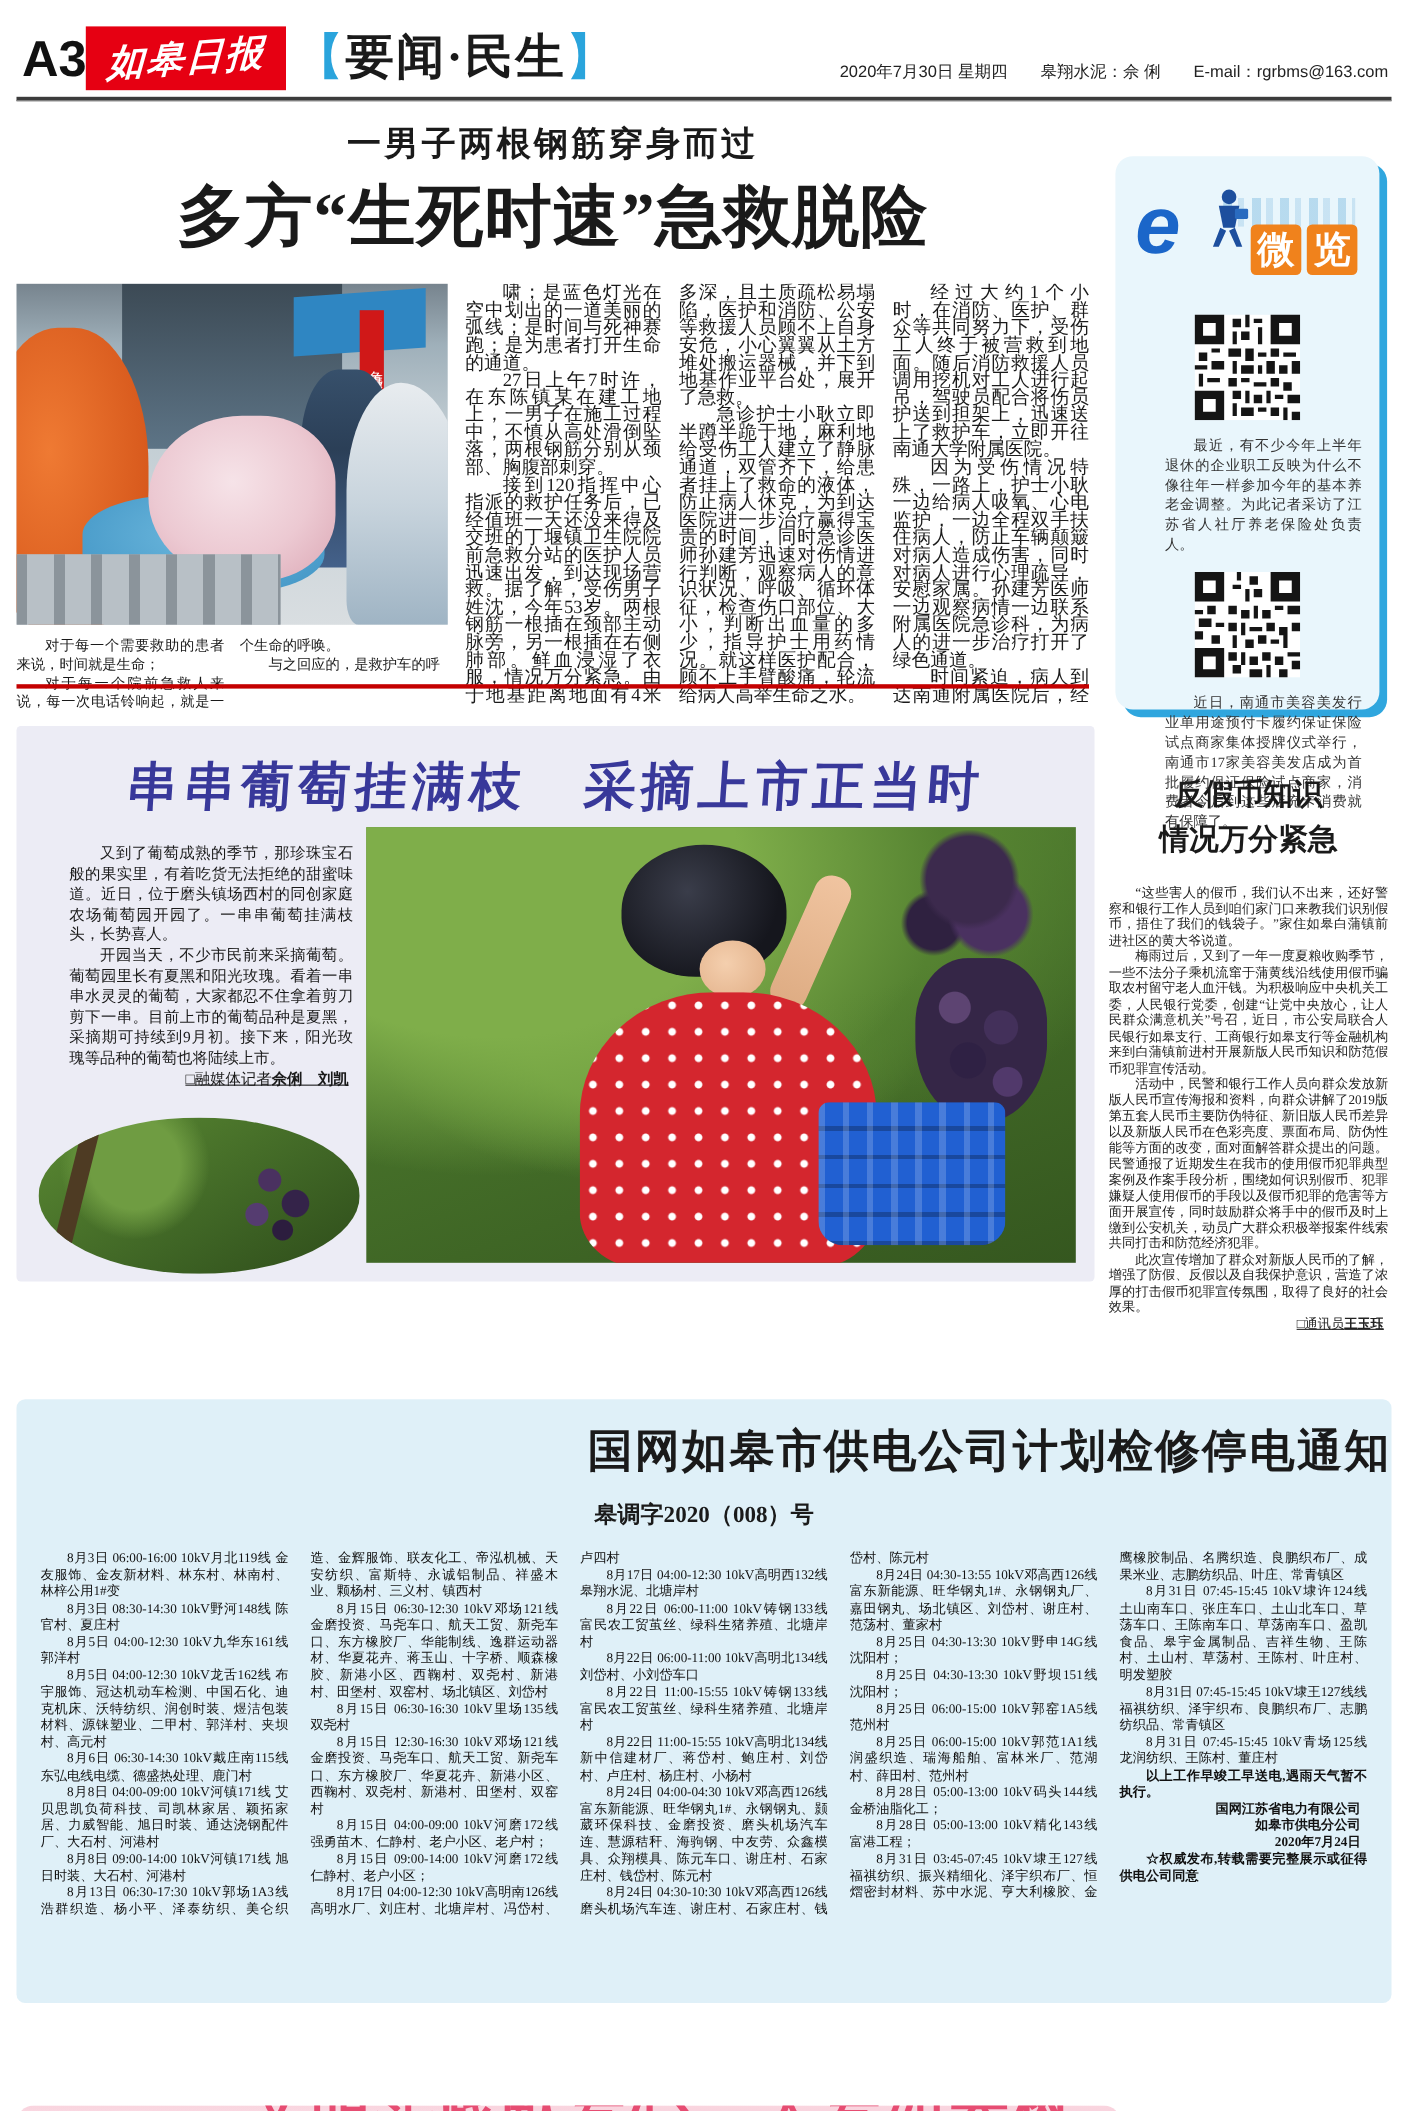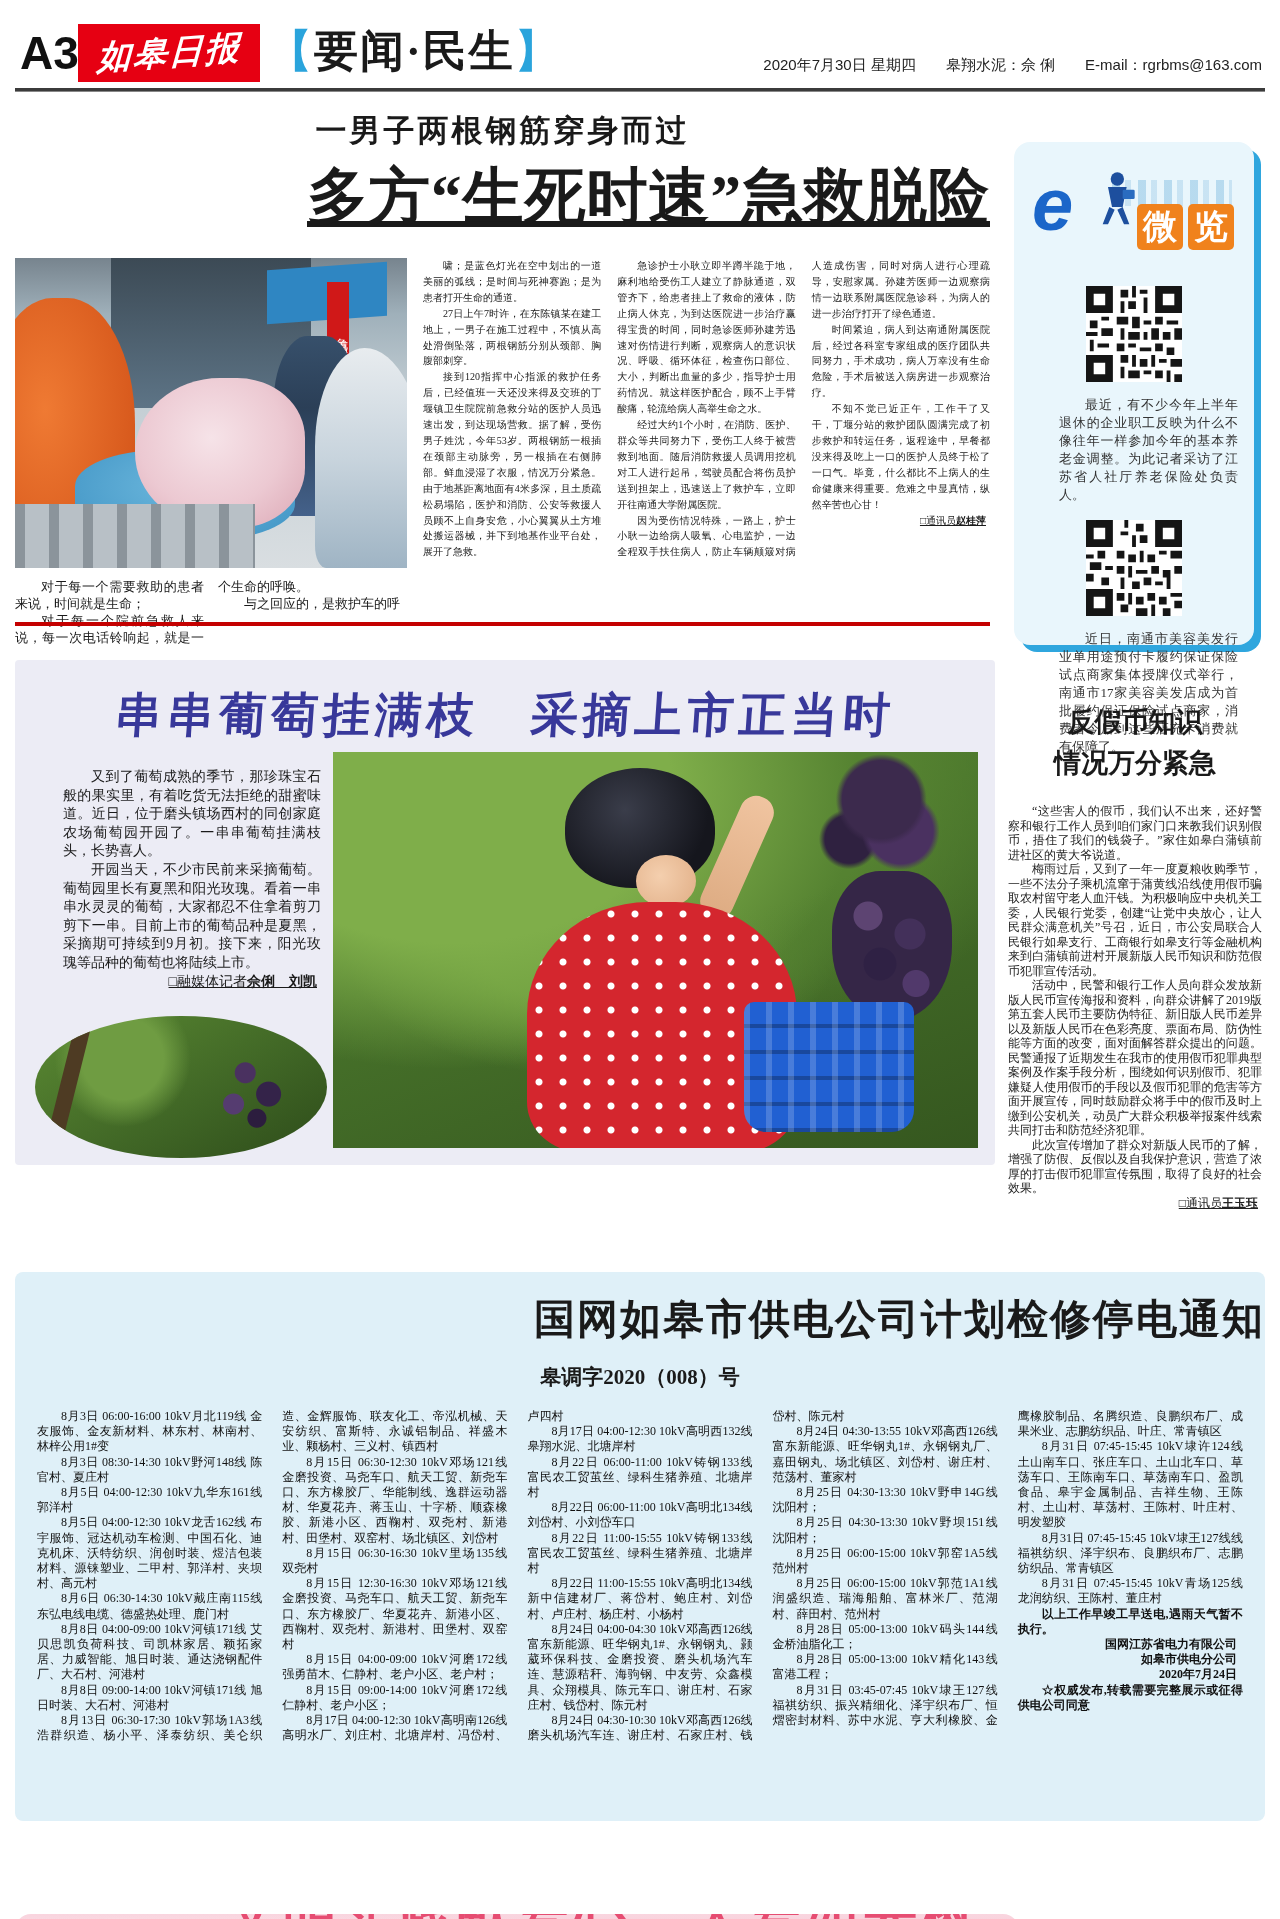--- a/index.html
+++ b/index.html
@@ -16,21 +16,21 @@
   .section-title { position:absolute; left:268px; top:22px; font-size:44px; font-weight:bold; letter-spacing:2px; }
   .bracket { color:#2aa4dc; font-weight:bold; }
   .masthead-meta { position:absolute; right:18px; top:56px; font-size:15px; color:#222;
                    font-family:"Liberation Sans","DejaVu Sans",sans-serif; display:flex; gap:30px; }
   .masthead-rule { position:absolute; left:15px; right:15px; top:88px; height:4px; background:#3b3b3b;
                    border-bottom:1px solid #888; }
 
   
   .lead { position:absolute; left:15px; top:98px; width:975px; }
   .kicker { text-align:center; font-size:31px; font-weight:bold; margin-top:12px; letter-spacing:3px; }
-  .headline { text-align:right; font-size:61px; font-weight:900; letter-spacing:1px; margin-top:4px;text-decoration:underline; }
+  .headline { text-align:center; font-size:61px; font-weight:900; letter-spacing:1px; margin-top:4px; }
   .lead-body { display:flex; gap:16px; margin-top:20px; }
   .lead-left { width:392px; flex:none; }
   .photo-ambulance { position:relative; width:392px; height:310px; overflow:hidden;
       background:linear-gradient(180deg,#77848e 0%,#9fb0ba 18%,#c3ced4 45%,#d9dee1 100%); }
   .pa-door { position:absolute; left:96px; top:0; width:200px; height:150px; background:linear-gradient(180deg,#3c4a55,#5d7486); }
   .pa-bluestripe { position:absolute; left:252px; top:8px; width:120px; height:54px; background:#2f86c2; transform:skewY(-4deg); }
   .pa-sign { position:absolute; right:58px; top:24px; width:22px; height:92px; background:#d01818; color:#fff;
              font-size:13px; line-height:15px; text-align:center; padding-top:6px; writing-mode:vertical-rl; letter-spacing:3px; }
   .pa-orange { position:absolute; left:-30px; top:40px; width:150px; height:280px; border-radius:45%;
                background:radial-gradient(ellipse at 40% 40%,#ef7a33,#d85a1d 70%,#b7490f); }
@@ -39,21 +39,21 @@
   .pa-blue-fig { position:absolute; left:258px; top:78px; width:86px; height:180px; border-radius:40% 40% 20% 20%;
                  background:linear-gradient(180deg,#37506b,#2b3f57 40%,#44618a); }
   .pa-nurse { position:absolute; right:-18px; top:90px; width:110px; height:220px; border-radius:45% 55% 10% 10%;
               background:linear-gradient(180deg,#e8ecef,#c8d4dd 50%,#9fb4c4); }
   .pa-stretcher { position:absolute; left:0; bottom:0; width:240px; height:64px;
       background:repeating-linear-gradient(90deg,#8b949b 0 10px,#b8c0c6 10px 34px), linear-gradient(#aeb6bc,#aeb6bc); }
   .pa-blanket { position:absolute; left:60px; bottom:28px; width:220px; height:90px; border-radius:40%;
                 background:radial-gradient(ellipse at 50% 40%,#6db8dd,#3f93c4); }
   .lede { margin-top:10px; column-count:2; column-gap:14px; font-size:13px; line-height:17px; text-align:justify; }
   .lede p { text-indent:2em; }
-  .lead-cols { flex:1; column-count:3; column-gap:16px; font-size:10px; line-height:15.9px;
+  .lead-cols { flex:1; column-count:3; column-gap:16px; font-size:17px; line-height:15.9px;
                text-align:justify; height:392px; overflow:hidden; }
   .lead-cols p { text-indent:2em; }
   .byline-r { text-align:right; text-indent:0 !important; padding-right:4px;text-decoration:underline; }
   .byline-r b { font-weight:bold; }
   .red-rule { position:absolute; left:15px; top:622px; width:975px; height:4px; background:#c40000; }
 
   
   .weibox { position:absolute; left:1014px; top:142px; width:240px; height:503px; background:#e9f6fc;
             border-radius:16px; box-shadow:7px 7px 0 0 #2fa6de; padding:18px 16px 0; }
   .wb-logo { position:relative; height:104px; margin-top:6px; }

